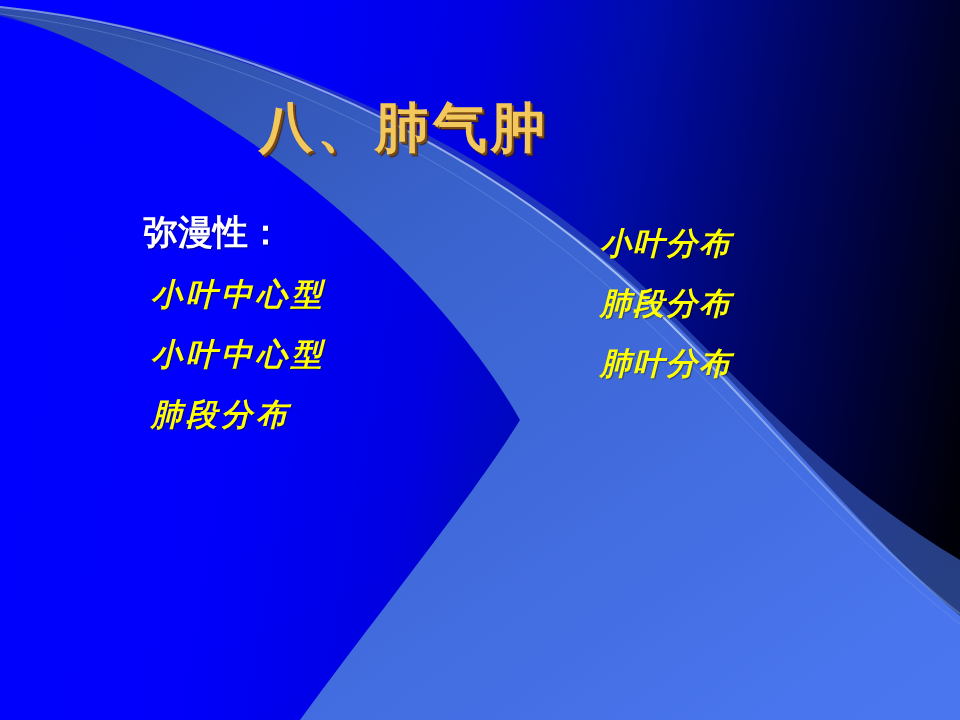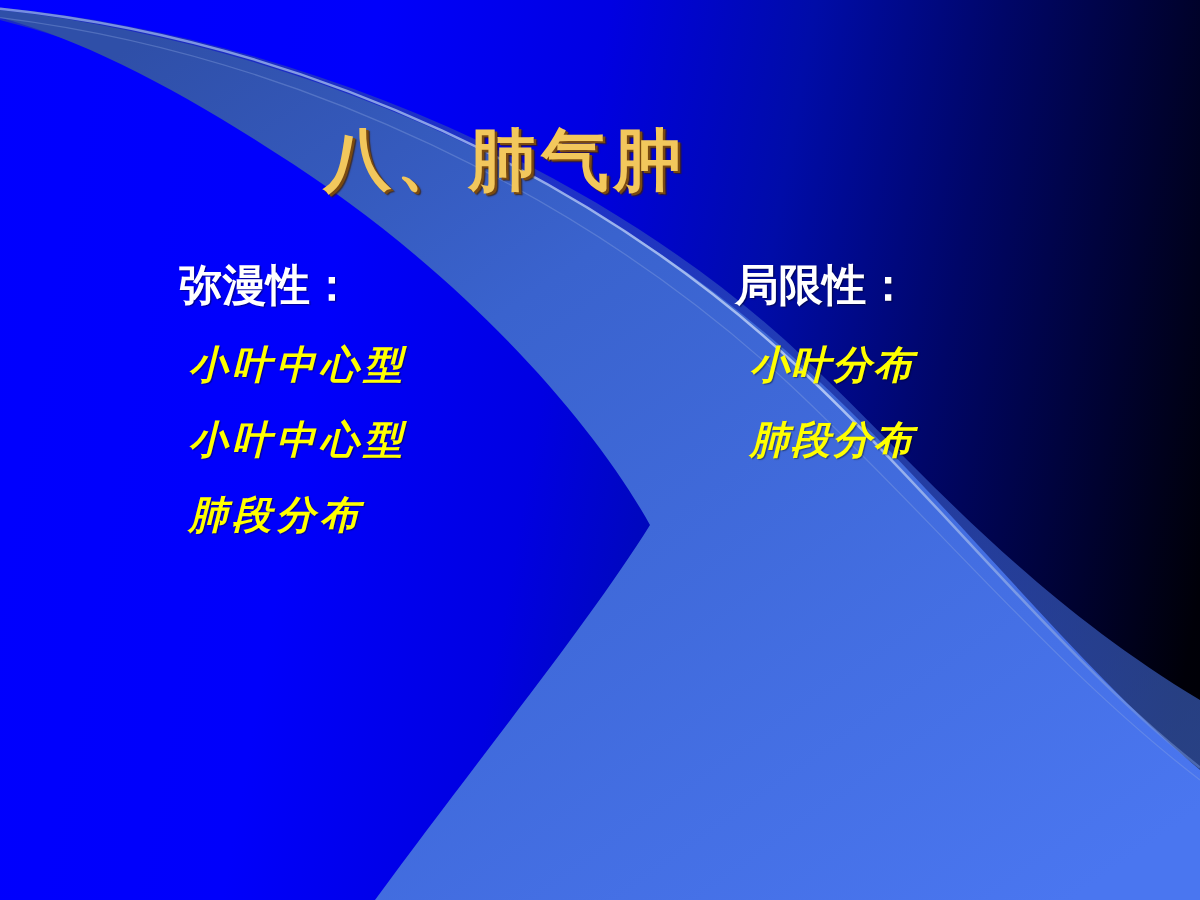--- a/index.html
+++ b/index.html
@@ -30,21 +30,20 @@
     font-size:54px;
     font-weight:bold;
     color:#F2C75C;
     letter-spacing:4px;
     text-shadow:2px 2px 0 #7A4A10, 3px 3px 1px rgba(60,30,0,.75);
     white-space:nowrap;
   }
   .col{
     position:absolute;
     white-space:nowrap;
-    font-family:Liberation Mono, monospace;
   }
   .col-left{ left:143px; top:214px; }
   .col-right{ left:588px; top:214px; }
 
   .col-head{
     font-size:35px;
     font-weight:bold;
     color:#FFFFFF;
     line-height:1.0;
     letter-spacing:0px;
@@ -115,19 +114,19 @@
     <div class="title">八、肺气肿</div>
 
     <div class="col col-left">
       <div class="col-head">弥漫性：</div>
       <div class="item">小叶中心型</div>
       <div class="item">小叶中心型</div>
       <div class="item">肺段分布</div>
     </div>
 
     <div class="col col-right">
-      <div class="col-head">局限性：</div>
       <div class="item">小叶分布</div>
       <div class="item">肺段分布</div>
+      <div class="item">肺叶分布</div>
     </div>
 
   </div>
 </div>
 
 </body></html>

